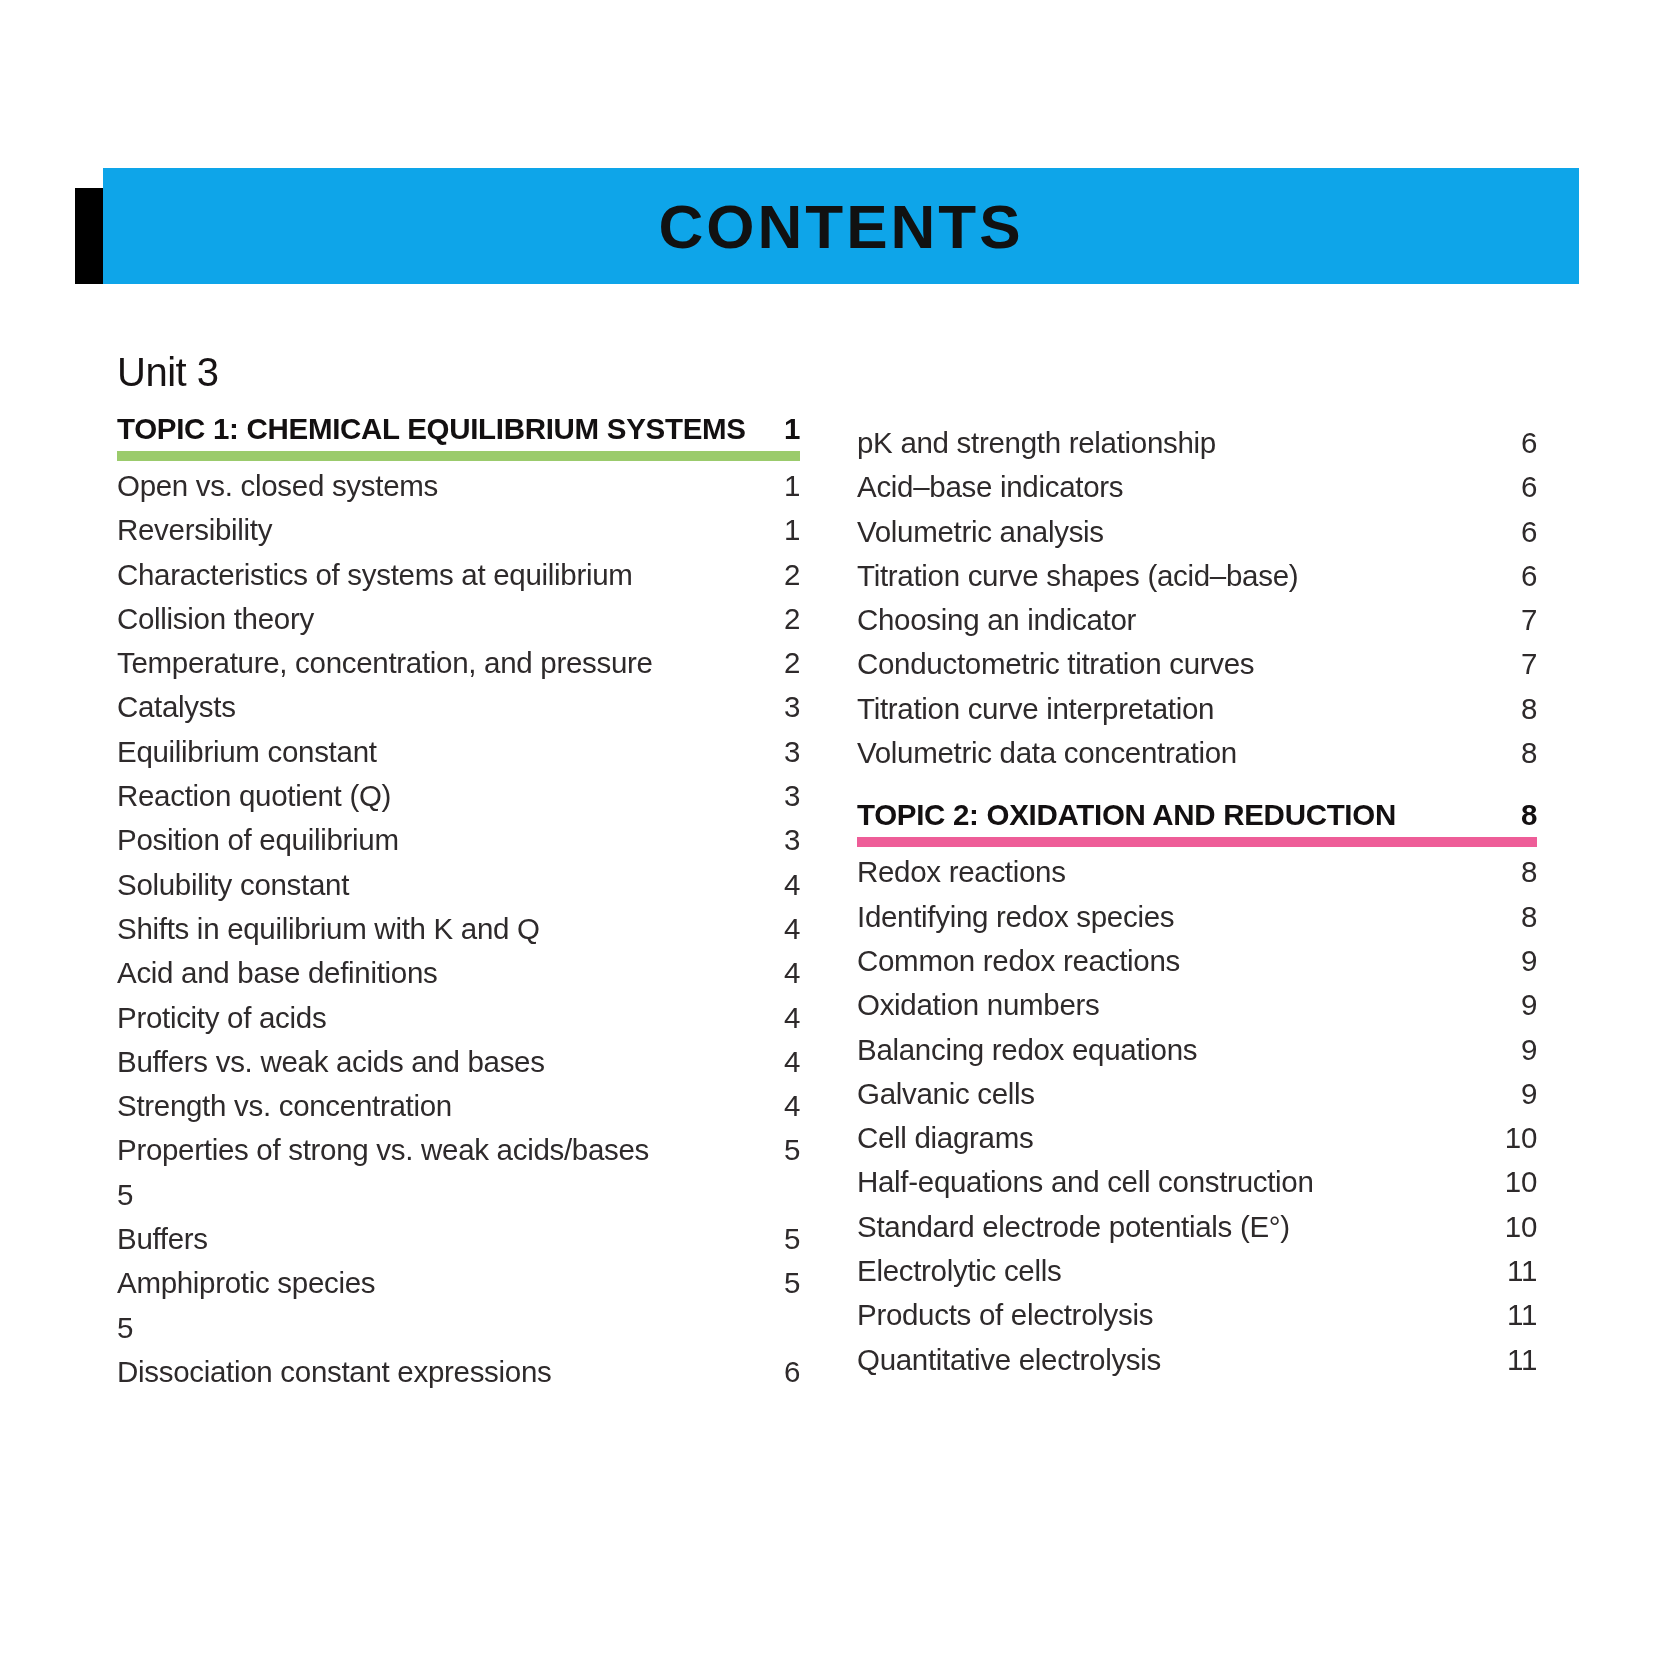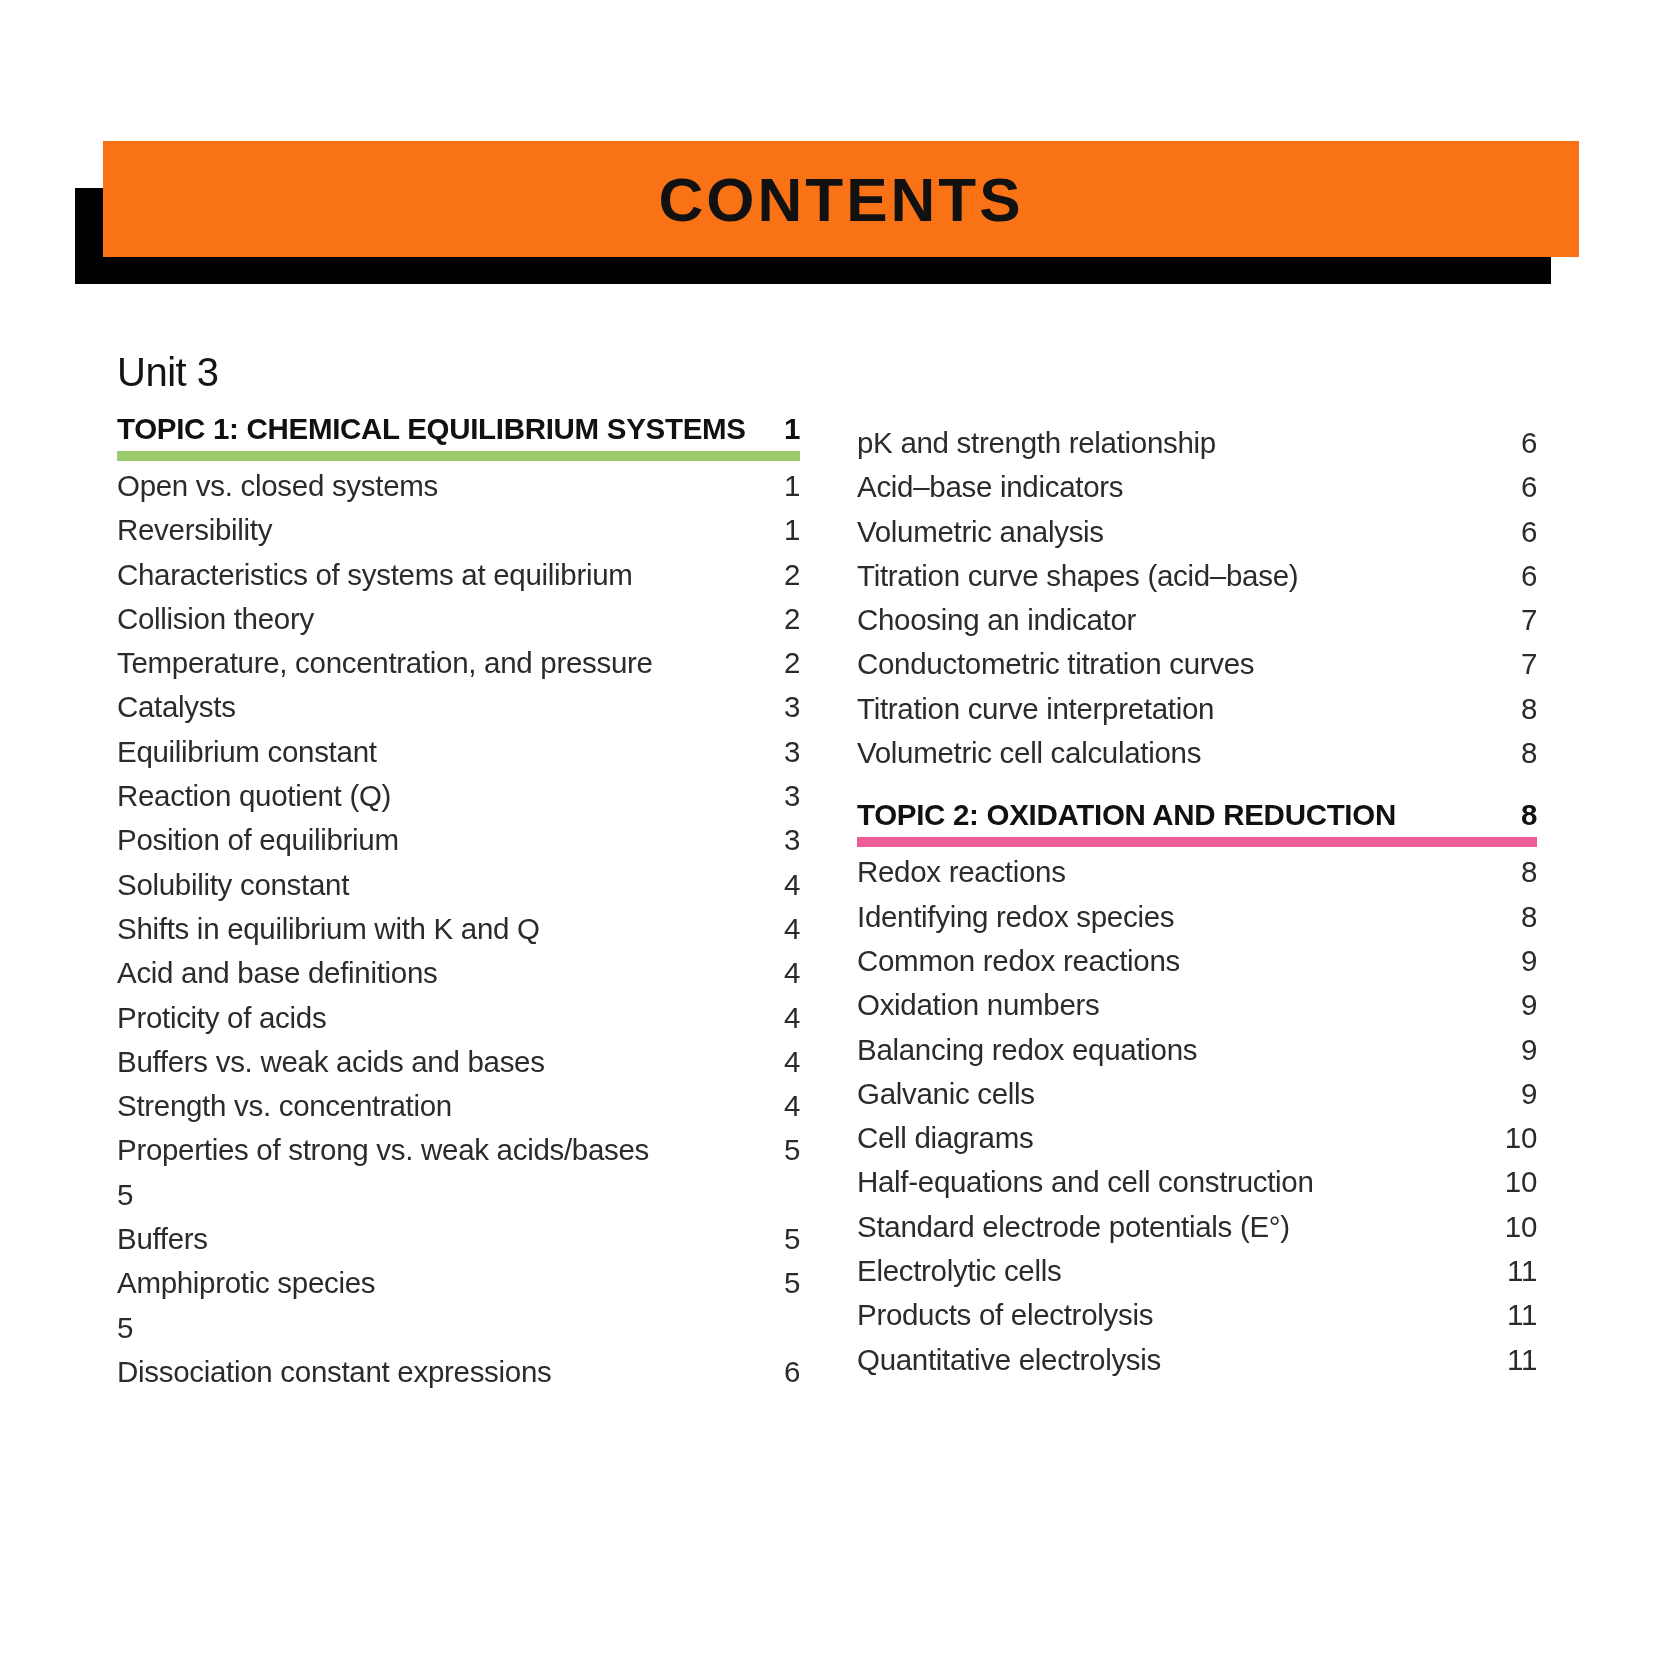--- a/index.html
+++ b/index.html
@@ -52,21 +52,21 @@
     color:#2e2a2b;
   }
   .toc-label { white-space:nowrap; }
   .toc-page  { text-align:right; }
 </style>
 </head>
 <body>
 
 <div class="banner-shadow" style="background: rgb(0, 0, 0);"></div>
 
-<div class="banner" style="background: #f97316;">
+<div class="banner" style="background: #0ea5e9; margin-top: 27px;">
   <div class="banner-title">CONTENTS</div>
 </div>
 
 <div class="unit-title">Unit 3</div>
 
 <div class="col col-left">
   <div class="topic-block">
     <div class="topic-head">
       <span class="topic-label">TOPIC 1: CHEMICAL EQUILIBRIUM SYSTEMS</span>
       <span class="topic-page">1</span>
@@ -183,21 +183,21 @@
       </div>
       <div class="toc-row">
         <span class="toc-label">Conductometric titration curves</span>
         <span class="toc-page">7</span>
       </div>
       <div class="toc-row">
         <span class="toc-label">Titration curve interpretation</span>
         <span class="toc-page">8</span>
       </div>
       <div class="toc-row">
-        <span class="toc-label">Volumetric cell calculations</span>
+        <span class="toc-label">Volumetric data concentration</span>
         <span class="toc-page">8</span>
       </div>
     </div>
 
   <div class="topic-block topic-block-2">
     <div class="topic-head">
       <span class="topic-label">TOPIC 2: OXIDATION AND REDUCTION</span>
       <span class="topic-page">8</span>
     </div>
     <div class="topic-rule" style="background: rgb(238, 93, 152);"></div>

